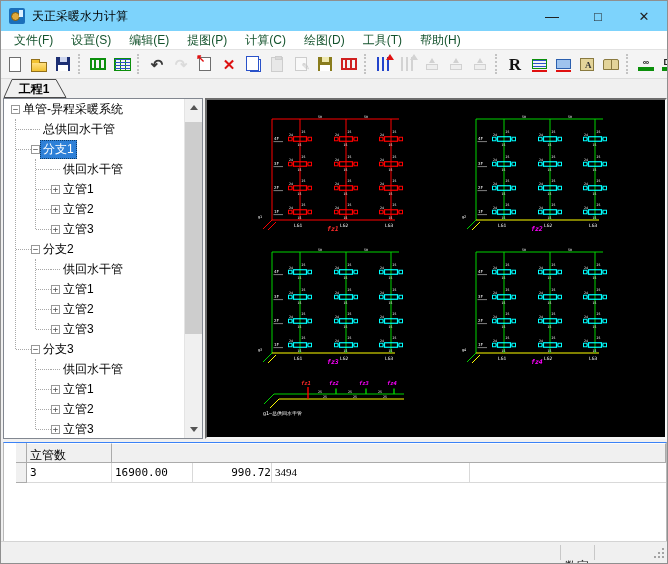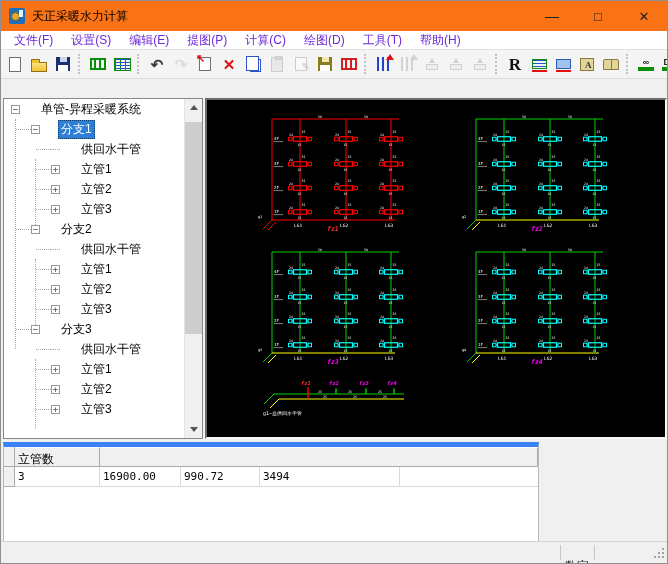--- a/index.html
+++ b/index.html
@@ -1,32 +1,32 @@
 <!DOCTYPE html>
 <html><head>
 <meta charset="utf-8">
 <style>
   html,body{margin:0;padding:0;overflow:hidden;}
   body{width:668px;height:564px;font-family:"Liberation Sans",sans-serif;background:#fff;}
   .window{position:relative;width:668px;height:564px;box-sizing:border-box;border:1px solid #8f8f8f;background:#f0f0f0;overflow:hidden;}
 
   
-  .titlebar{position:absolute;left:0;top:0;width:100%;height:30px;background:#f97316;display:flex;align-items:center;padding-left:8px;box-sizing:border-box;}
+  .titlebar{position:absolute;left:0;top:0;width:100%;height:30px;background:#7dd3fc;display:flex;align-items:center;padding-left:8px;box-sizing:border-box;}
   .app-icon{width:16px;height:16px;background:#1b6fba;position:relative;border-radius:2px;flex:0 0 auto;}
   .app-icon::before{content:"";position:absolute;left:2px;top:4px;width:9px;height:9px;border-radius:50%;background:#e8b graduate;}
   .app-icon::before{content:"";position:absolute;left:2px;top:4px;width:9px;height:9px;border-radius:50%;background:#e0a93b;border:1px solid #7a5c12;box-sizing:border-box;}
   .app-icon::after{content:"";position:absolute;right:2px;top:2px;width:4px;height:7px;background:#dff1ff;}
   .title-text{font-size:12px;color:#000;margin-left:7px;}
   .win-btns{margin-left:auto;display:flex;height:100%;}
   .win-btn{width:46px;height:100%;display:flex;align-items:center;justify-content:center;font-size:13px;color:#222;}
   .win-btn.min{font-size:14px;}
 
   
   .menubar{position:absolute;left:0;top:30px;width:100%;height:18px;background:#fff;display:flex;align-items:center;padding-left:4px;box-sizing:border-box;}
-  .mitem{font-size:12px;color:#6d28d9;padding:1px 9px;white-space:nowrap;}
+  .mitem{font-size:12px;color:#14532d;padding:1px 9px;white-space:nowrap;}
 
   
   .toolbar{position:absolute;left:0;top:48px;width:100%;height:30px;background:#f4f4f4;border-top:1px solid #e2e2e2;border-bottom:1px solid #dcdcdc;display:flex;align-items:center;box-sizing:border-box;overflow:hidden;padding-left:2px;}
   .tgrip{width:3px;height:20px;border-left:2px dotted #c3c3c3;margin:0 3px;flex:0 0 auto;}
   .tbtn{width:22px;height:22px;margin:0 1px;display:flex;align-items:center;justify-content:center;flex:0 0 auto;position:relative;}
   .tbtn.disabled{filter:grayscale(1) opacity(.45);}
   .ic{display:inline-block;position:relative;box-sizing:border-box;}
   .ic-page{width:12px;height:15px;background:#fff;border:1px solid #6e6e6e;}
   .ic-folder{width:16px;height:10px;background:linear-gradient(#ffe082,#f2c231);border:1px solid #93701a;margin-top:5px;position:relative;}
   .ic-folder::before{content:"";position:absolute;top:-4px;left:-1px;width:7px;height:3px;background:#f2c231;border:1px solid #93701a;border-bottom:none;}
@@ -70,36 +70,36 @@
   .tab-svg{position:absolute;left:2px;top:0;}
   .tab-svg text{font-weight:bold;font-size:12px;font-family:"Liberation Sans",sans-serif;}
 
   
   .treepanel{position:absolute;left:2px;top:97px;width:200px;height:341px;background:#fff;border:1px solid #828790;box-sizing:border-box;overflow:hidden;}
   .treerows{position:absolute;left:0;top:0;right:17px;bottom:0;overflow:hidden;}
   .trow{height:20px;display:flex;align-items:center;font-size:12px;white-space:nowrap;position:relative;z-index:2;}
   .spc{flex:0 0 auto;height:1px;}
   .stub{flex:0 0 auto;height:0;border-top:1px dotted #a8a8a8;}
   .ebox{flex:0 0 auto;width:9px;height:9px;border:1px solid #989898;background:#fff;color:#4d4d4d;font:9px/7px "DejaVu Sans Mono",monospace;text-align:center;box-sizing:border-box;}
-  .tlbl{padding:1px 3px;margin-left:18px;color:#000;}
+  .tlbl{padding:1px 3px;margin-left:0;color:#000;}
   .trow.sel .tlbl{background:#2e80d7;color:#fff;outline:1px dotted #0b3a66;outline-offset:-1px;}
   .vguide{position:absolute;width:0;border-left:1px dotted #a8a8a8;z-index:1;}
   .vsb{position:absolute;top:0;right:0;width:17px;height:100%;background:#f0f0f0;border-left:1px solid #e4e4e4;}
   .vsb .arr{position:absolute;left:0;width:17px;height:17px;display:flex;align-items:center;justify-content:center;}
   .arr-up{top:0;} .arr-dn{bottom:0;}
   .tri-up{border-left:4px solid transparent;border-right:4px solid transparent;border-bottom:5px solid #555;}
   .tri-dn{border-left:4px solid transparent;border-right:4px solid transparent;border-top:5px solid #555;}
   .thumb{position:absolute;left:0;top:23px;width:17px;height:212px;background:#cdcdcd;}
 
   
   .drawpanel{position:absolute;left:204px;top:97px;width:462px;height:341px;background:#000;border:2px solid;border-color:#6d6d6d #f6f6f6 #f6f6f6 #6d6d6d;box-sizing:border-box;}
   .drawpanel svg{display:block;width:100%;height:100%;}
 
   
-  .tblpanel{position:absolute;left:2px;top:441px;width:536px;height:100px;background:#fff;border-top:5px solid #3b82f6;box-shadow:0 1px 0 #fff inset;border-left:1px solid #b9b9b9;border-right:1px solid #b9b9b9;box-sizing:border-box;}
+  .tblpanel{position:absolute;left:2px;top:441px;width:664px;height:100px;background:#fff;border-top:1px solid #3b82f6;box-shadow:0 1px 0 #fff inset;border-left:1px solid #b9b9b9;border-right:1px solid #b9b9b9;box-sizing:border-box;padding-left:12px;}
   .trh{display:flex;height:20px;}
   .th{background:#f0f0f0;border-right:1px solid #ababab;border-bottom:1px solid #ababab;border-top:1px solid #fdfdfd;padding:3px 0 0 3px;font-size:12px;color:#000;box-sizing:border-box;overflow:hidden;}
   .rh{width:11px;flex:0 0 auto;background:#f0f0f0;border-right:1px solid #ababab;border-bottom:1px solid #ababab;box-sizing:border-box;}
   .td{background:#fff;border-right:1px solid #d9d9d9;border-bottom:1px solid #d9d9d9;padding:3px 0 0 3px;font:11px "DejaVu Sans Mono",monospace;color:#000;box-sizing:border-box;overflow:hidden;}
 
   
   .statusbar{position:absolute;left:0;bottom:0;width:100%;height:22px;background:#f0f0f0;border-top:1px solid #d4d4d4;box-sizing:border-box;font-size:12px;color:#1a1a1a;}
   .mode{position:absolute;right:78px;top:16px;}
   .ssep{position:absolute;top:3px;bottom:3px;border-left:1px solid #c8c8c8;}
   .grip-dots{position:absolute;right:3px;bottom:13px;width:2px;height:2px;background:#a3a3a3;box-shadow:0 4px #a3a3a3,-4px 4px #a3a3a3,0 8px #a3a3a3,-4px 8px #a3a3a3,-8px 8px #a3a3a3;}
@@ -209,27 +209,39 @@
       </span>
       <span class="tgrip"></span>
       <span class="tbtn">
         <span class="ic ic-pipes">∞</span>
       </span>
       <span class="tbtn">
         <span class="ic ic-pipes">DN</span>
       </span>
     </div>
 
+  <div class="tabrow">
+    <svg class="tab-svg" width="66" height="19">
+      <polygon points="1,18.5 9,0.5 53,0.5 63,18.5" fill="#f0f0f0" stroke="#4a4a4a"></polygon>
+      <text x="31" y="14" text-anchor="middle" fill="#000">工程1</text>
+    </svg>
+  </div>
 
   <div class="treepanel">
     <div class="treerows">
         <div class="trow">
           <span class="spc" style="width: 7px;"></span>
           <span class="ebox">−</span>
           <span class="tlbl">单管-异程采暖系统</span>
+        </div>
+        <div class="trow">
+          <span class="spc" style="width: 12px;"></span>
+          <span class="stub" style="width: 15px;"></span>
+          <span class="stub" style="width: 9px;"></span>
+          <span class="tlbl">总供回水干管</span>
         </div>
         <div class="trow sel">
           <span class="spc" style="width: 12px;"></span>
           <span class="stub" style="width: 15px;"></span>
           <span class="ebox">−</span>
           <span class="tlbl">分支1</span>
         </div>
         <div class="trow">
           <span class="spc" style="width: 32px;"></span>
           <span class="stub" style="width: 15px;"></span>
@@ -843,22 +855,22 @@
   <div class="tblpanel">
     <div class="trh" id="thead">
         <span class="rh"></span>
         <span class="th" style="width: 85px;">立管数</span>
         <span class="th" style="flex: 1 1 0%;"></span>
       </div>
     <div class="trh" id="tbodyrow">
         <span class="rh"></span>
         <span class="td" style="width: 85px;">3</span>
         <span class="td" style="width: 81px;">16900.00</span>
-        <span class="td" style="width: 79px;">990.72</span>
-        <span class="td" style="flex: 1 1 0%;">3494</span>
+        <span class="td" style="width: 79px; text-align: right;">990.72</span>
+        <span class="td" style="flex: 1 1 0%; font-family: Liberation Serif, serif;">3494</span>
         <span class="td" style="flex: 1 1 0%; border-right: none;"></span>
       </div>
   </div>
 
   <div class="statusbar">
     <span class="ssep" style="right:106px;"></span>
     <span class="mode">数字</span>
     <span class="ssep" style="right:72px;"></span>
     <span class="grip-dots"></span>
   </div>

